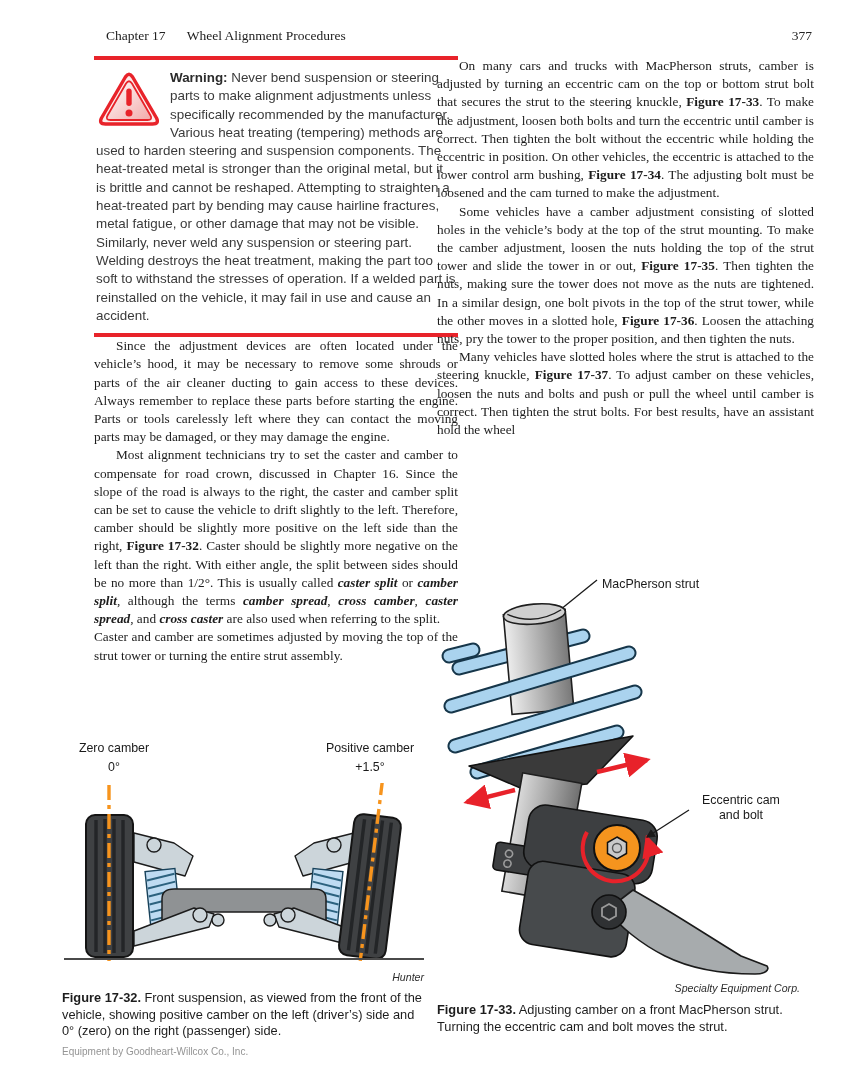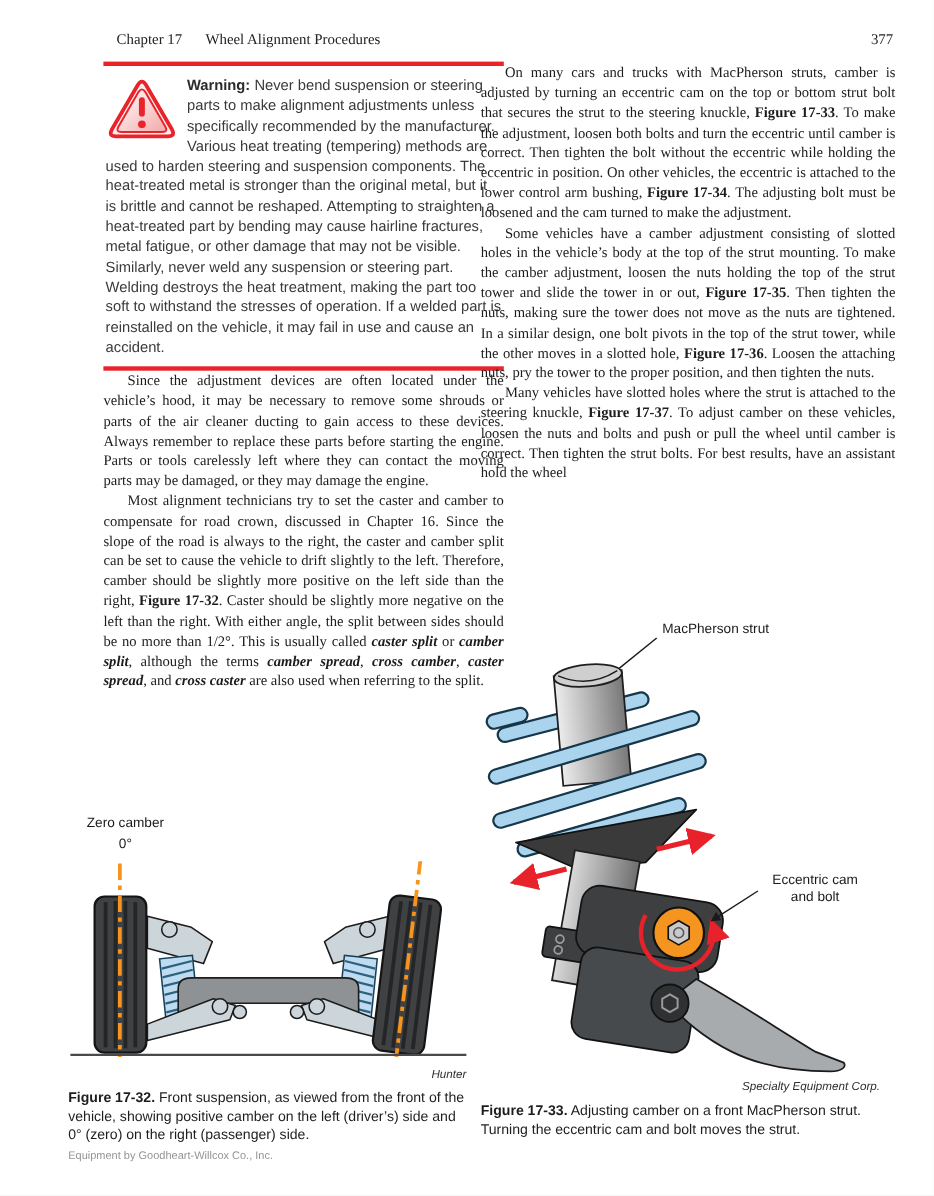--- a/index.html
+++ b/index.html
@@ -68,26 +68,31 @@
           <path d="M28,12.5 Q31,8 34,12.5 L52.5,44.5 Q55,49 49.5,49 L12.5,49 Q7,49 9.5,44.5 Z" fill="url(#wg)" stroke="#e8232a" stroke-width="1.8"></path>
           <rect x="28.3" y="17.5" width="5.4" height="17.5" rx="2.7" fill="#e8232a"></rect>
           <circle cx="31" cy="42" r="3.5" fill="#e8232a"></circle>
         </svg>
       </span>
       <p><b>Warning:</b> Never bend suspension or steering parts to make alignment adjustments unless specifically recommended by the manufacturer. Various heat treating (tempering) methods are used to harden steering and suspension components. The heat-treated metal is stronger than the original metal, but it is brittle and cannot be reshaped. Attempting to straighten a heat-treated part by bending may cause hairline fractures, metal fatigue, or other damage that may not be visible. Similarly, never weld any suspension or steering part. Welding destroys the heat treatment, making the part too soft to withstand the stresses of operation. If a welded part is reinstalled on the vehicle, it may fail in use and cause an accident.</p>
     </div>
 
     <p class="body indent first-after-box">Since the adjustment devices are often located under the vehicle’s hood, it may be necessary to remove some shrouds or parts of the air cleaner ducting to gain access to these devices. Always remember to replace these parts before starting the engine. Parts or tools carelessly left where they can contact the moving parts may be damaged, or they may damage the engine.</p>
     <p class="body indent">Most alignment technicians try to set the caster and camber to compensate for road crown, discussed in Chapter 16. Since the slope of the road is always to the right, the caster and camber split can be set to cause the vehicle to drift slightly to the left. Therefore, camber should be slightly more positive on the left side than the right, <b>Figure 17-32</b>. Caster should be slightly more negative on the left than the right. With either angle, the split between sides should be no more than 1/2°. This is usually called <b><i>caster split</i></b> or <b><i>camber split</i></b>, although the terms <b><i>camber spread</i></b>, <b><i>cross camber</i></b>, <b><i>caster spread</i></b>, and <b><i>cross caster</i></b> are also used when referring to the split.</p>
+    <p class="body">Caster and camber are sometimes adjusted by moving the top of the strut tower or turning the entire strut assembly.</p>
   </div>
 
   <div class="fig" style="left:62px;top:741px;width:364px;height:248px;">
     <div class="figlabel" style="left:0px;top:0px;width:104px;">
       <span>Zero camber</span><br>
       <span style="display:inline-block;margin-top:4px;">0°</span>
+    </div>
+    <div class="figlabel" style="left:252px;top:0px;width:112px;">
+      <span>Positive camber</span><br>
+      <span style="display:inline-block;margin-top:4px;">+1.5°</span>
     </div>
 
     <svg style="position:absolute;left:0;top:42px;" width="364" height="184" viewBox="0 0 364 184">
 
       <g fill="#ccd5da" stroke="#1c1c1c" stroke-width="1.4" stroke-linejoin="round">
         <path d="M72,50 L112,60 L131,73 L123,93 L72,79 Z"></path>
         <circle cx="92" cy="62" r="7"></circle>
         <path d="M292,50 L252,60 L233,73 L241,93 L292,79 Z"></path>
         <circle cx="272" cy="62" r="7"></circle>
       </g>
@@ -240,21 +245,21 @@
       <path d="M150,272 A33 33 0 1 0 210,278" fill="none" stroke="#e8222a" stroke-width="4" marker-end="url(#ahR)"></path>
 
       <g>
         <circle cx="172" cy="352" r="17" fill="#2f3133" stroke="#111" stroke-width="1.6"></circle>
         <polygon points="172,344 179,348 179,356 172,360 165,356 165,348" fill="none" stroke="#9a9a9a" stroke-width="1.8"></polygon>
       </g>
 
       <line x1="252" y1="250" x2="210" y2="277" stroke="#1a1a1a" stroke-width="1.3" marker-end="url(#ahB)"></line>
     </svg>
 
-    <div class="figlabel" style="left:165px;top:4px;width:130px;text-align:left;">MacPherson strut</div>
+    <div class="figlabel" style="left:165px;top:17px;width:130px;text-align:left;">MacPherson strut</div>
     <div class="figlabel" style="left:246px;top:233px;width:116px;">Eccentric cam<br>and bolt</div>
     <div class="credit" style="right:14px;top:422px;">Specialty Equipment Corp.</div>
   </div>
 
   <div class="caption" style="left:437px;top:1002px;width:372px;"><b>Figure 17-33.</b> Adjusting camber on a front MacPherson strut. Turning the eccentric cam and bolt moves the strut.</div>
 
   <div class="copyright">Equipment by Goodheart-Willcox Co., Inc.</div>
 
 </div>
 

